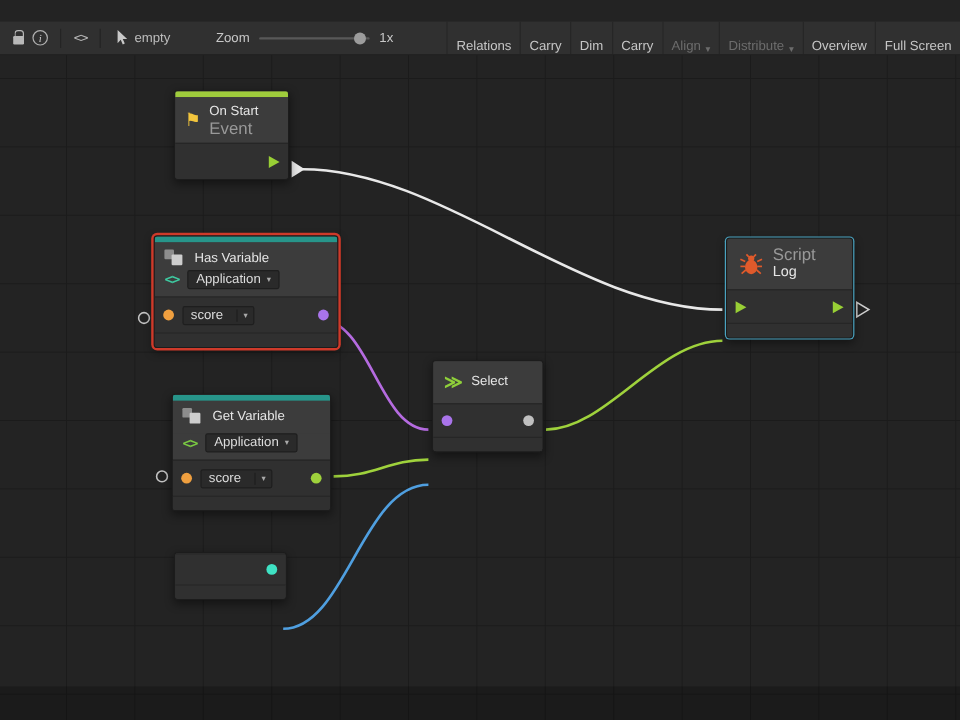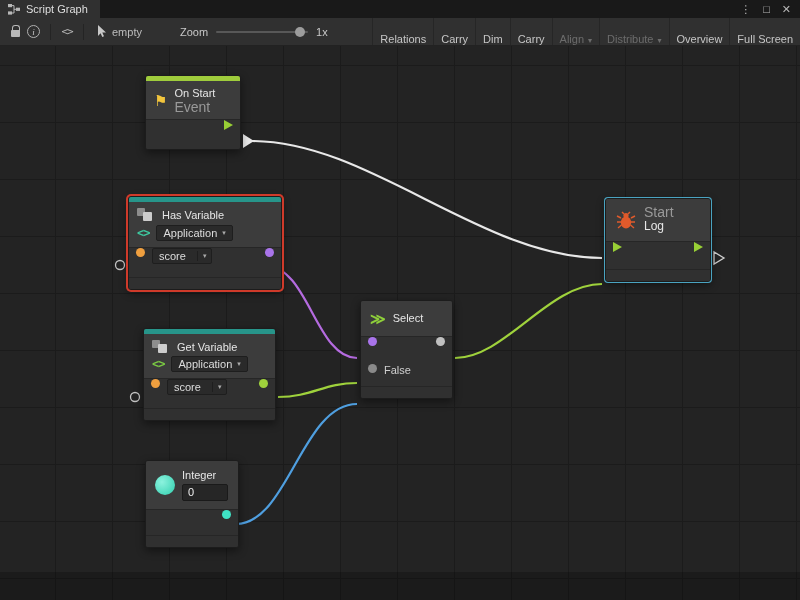--- a/index.html
+++ b/index.html
@@ -45,21 +45,21 @@
   .node { position:absolute; background:#383838; border:1px solid #1c1c1c; border-radius:3px; box-shadow:0 3px 8px rgba(0,0,0,.45); overflow:hidden; }
   .node.sel-red  { box-shadow:0 0 0 2px #cf3a2a, 0 3px 8px rgba(0,0,0,.45); }
   .node.sel-blue { box-shadow:0 0 0 1px #4aa3c0, 0 3px 8px rgba(0,0,0,.45); }
   .strip { height:5px; }
   .strip.event { background:#9fcc3c; }
   .strip.variable { background:#27958a; }
   .nhead { background:#3c3c3c; padding:6px 8px; display:flex; align-items:center; gap:7px; }
   .nhead .col { display:flex; flex-direction:column; gap:2px; }
   .ntitle { color:#e6e6e6; font-size:11px; line-height:13px; }
   .nsub { color:#999; font-size:14px; line-height:11px; }
-  .nrow { background:#303030; border-top:1px solid #262626; display:flex; align-items:flex-start; padding:0 7px; gap:7px; }
+  .nrow { background:#303030; border-top:1px solid #262626; display:flex; align-items:center; padding:0 7px; gap:7px; }
   .nfoot { height:12px; background:#303030; border-top:1px solid #262626; }
   .flag { color:#f2c53d; font-size:15px; line-height:15px; }
   .stack { position:relative; width:18px; height:14px; flex:none; }
   .stack:before { content:""; position:absolute; left:0; top:0; width:8px; height:8px; background:#8d8d8d; border-radius:1px; }
   .stack:after  { content:""; position:absolute; left:6px; top:4px; width:9px; height:9px; background:#cdcdcd; border-radius:1px; }
   .vbrackets { font-family:"DejaVu Sans Mono", monospace; font-weight:bold; font-size:12px; letter-spacing:-1px; }
   .vbrackets.teal { color:#3ec9a0; }
   .vbrackets.green { color:#7ac943; }
   .select-glyph { color:#8fd03a; font-weight:bold; font-size:15px; line-height:15px; }
   .int-circle { width:20px; height:20px; border-radius:50%; background:radial-gradient(circle at 35% 35%, #8cf2de, #2fcfae); flex:none; }
@@ -78,36 +78,20 @@
   .dot.light  { background:#c0c0c0; }
   .flow-arrow { width:0; height:0; border-top:5px solid transparent; border-bottom:5px solid transparent; border-left:9px solid #98cf35; flex:none; }
   .spacer { flex:1; }
   .plabel { color:#cfcfcf; }
 </style>
 </head>
 <body>
 
 <div class="window">
 
-  <div class="titlebar">
-    <div class="tab">
-      <svg width="12" height="11" viewBox="0 0 12 11">
-        <rect x="0" y="0" width="4" height="3.2" fill="#b8b8b8"></rect>
-        <rect x="0" y="7.4" width="4" height="3.2" fill="#b8b8b8"></rect>
-        <rect x="8" y="3.7" width="4" height="3.2" fill="#b8b8b8"></rect>
-        <path d="M4 1.6 H6 V9 H4 M6 5.3 H8" stroke="#b8b8b8" fill="none"></path>
-      </svg>
-      <span>Script Graph</span>
-    </div>
-    <div class="title-controls">
-      <span>⋮</span>
-      <span>□</span>
-      <span>✕</span>
-    </div>
-  </div>
 
   <div class="toolbar">
     <span class="ticon">
         <span class="lock"></span>
       </span>
     <span class="ticon">
         <span class="info-circle">i</span>
       </span>
     <span class="tsep"></span>
     <span class="ticon">
@@ -205,21 +189,21 @@
           <span class="caret">▾</span>
         </span>
         <span class="spacer"></span>
         <span class="dot purple"></span>
       </div>
       <div class="nfoot"></div>
     </div>
 
     <div class="node" style="left:143px; top:282px; width:133px;">
       <div class="strip variable"></div>
-      <div class="nhead" style="padding-bottom:2px;">
+      <div class="nhead" style="padding-bottom:7px;">
         <span class="stack"></span>
         <span class="ntitle">Get Variable</span>
       </div>
       <div class="nhead" style="padding-top:0;">
         <span class="vbrackets green">&lt;&gt;</span>
         <span class="dd">
           <span>Application</span>
           <span class="caret">▾</span>
         </span>
       </div>
@@ -236,24 +220,20 @@
     </div>
 
     <div class="node" style="left:360px; top:254px; width:93px;">
       <div class="nhead" style="padding:10px 9px;">
         <span class="select-glyph">≫</span>
         <span class="ntitle">Select</span>
       </div>
       <div class="nrow" style="height:28px; justify-content:space-between;">
         <span class="dot purple"></span>
         <span class="dot light"></span>
-      </div>
-      <div class="nrow" style="height:22px; border-top:none;">
-        <span class="dot gray"></span>
-        <span class="plabel">False</span>
       </div>
       <div class="nfoot"></div>
     </div>
 
     <div class="node sel-blue" style="left:605px; top:152px; width:106px;">
       <div class="nhead" style="padding:8px 9px;">
         <svg width="22" height="19" viewBox="0 0 22 19">
           <g stroke="#e05a2b" stroke-width="1.4">
             <line x1="6" y1="7" x2="2" y2="5"></line>
               <line x1="6" y1="11" x2="2" y2="11"></line>
@@ -261,39 +241,32 @@
             <line x1="16" y1="7" x2="20" y2="5"></line>
               <line x1="16" y1="11" x2="20" y2="11"></line>
               <line x1="15.5" y1="14" x2="19" y2="17"></line>
             <line x1="9" y1="3" x2="7" y2="1"></line>
               <line x1="13" y1="3" x2="15" y2="1"></line>
           </g>
           <circle cx="11" cy="4.5" r="2.6" fill="#e05a2b"></circle>
           <ellipse cx="11" cy="11.5" rx="5.2" ry="6" fill="#e05a2b"></ellipse>
         </svg>
         <span class="col">
-          <span class="nsub">Start</span>
+          <span class="nsub">Script</span>
           <span class="ntitle" style="font-size:12px;">Log</span>
         </span>
       </div>
       <div class="nrow" style="height:28px; justify-content:space-between;">
         <span class="flow-arrow"></span>
         <span class="flow-arrow"></span>
       </div>
       <div class="nfoot"></div>
     </div>
 
     <div class="node" style="left:145px; top:414px; width:94px;">
-      <div class="nhead" style="padding:8px 9px;">
-        <span class="int-circle"></span>
-        <span class="col">
-          <span class="ntitle">Integer</span>
-          <span class="field">0</span>
-        </span>
-      </div>
       <div class="nrow" style="height:26px; justify-content:flex-end;">
         <span class="dot teal"></span>
       </div>
       <div class="nfoot"></div>
     </div>
 
     <div class="bottom-shade"></div>
   </div>
 </div>
 

